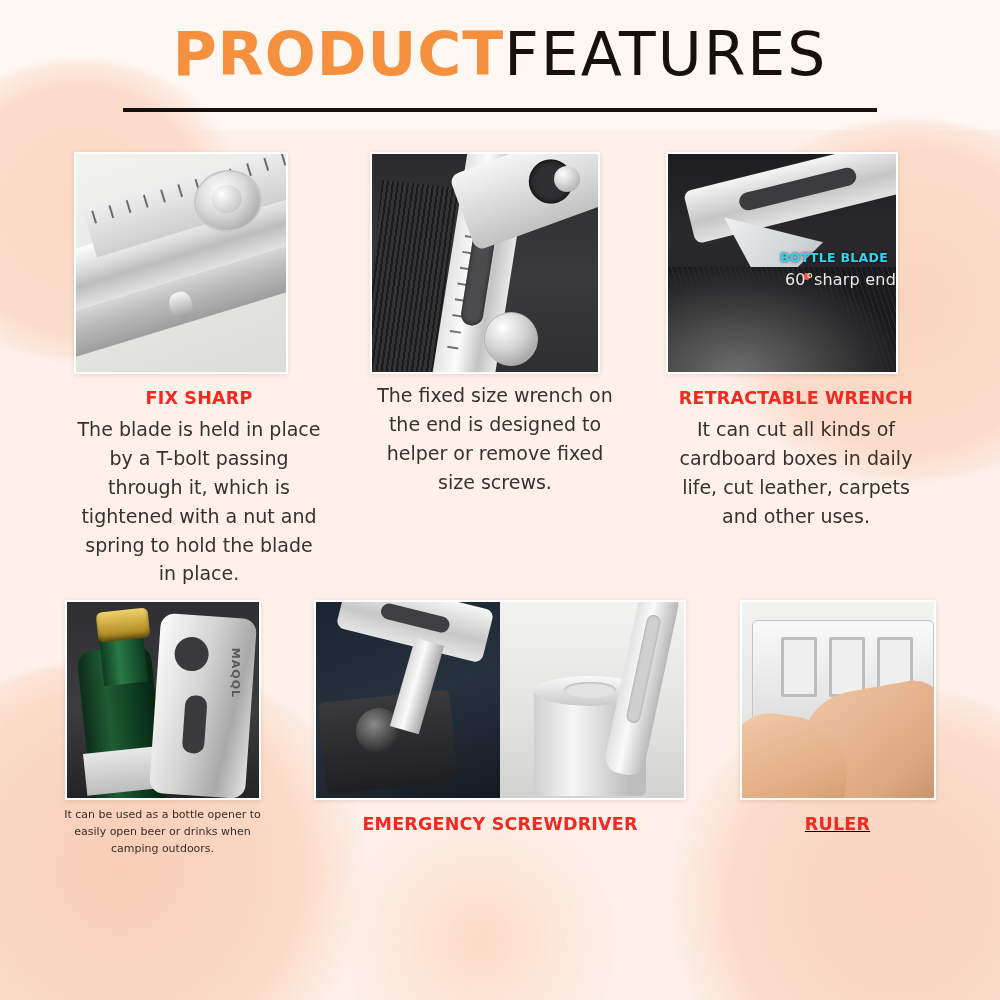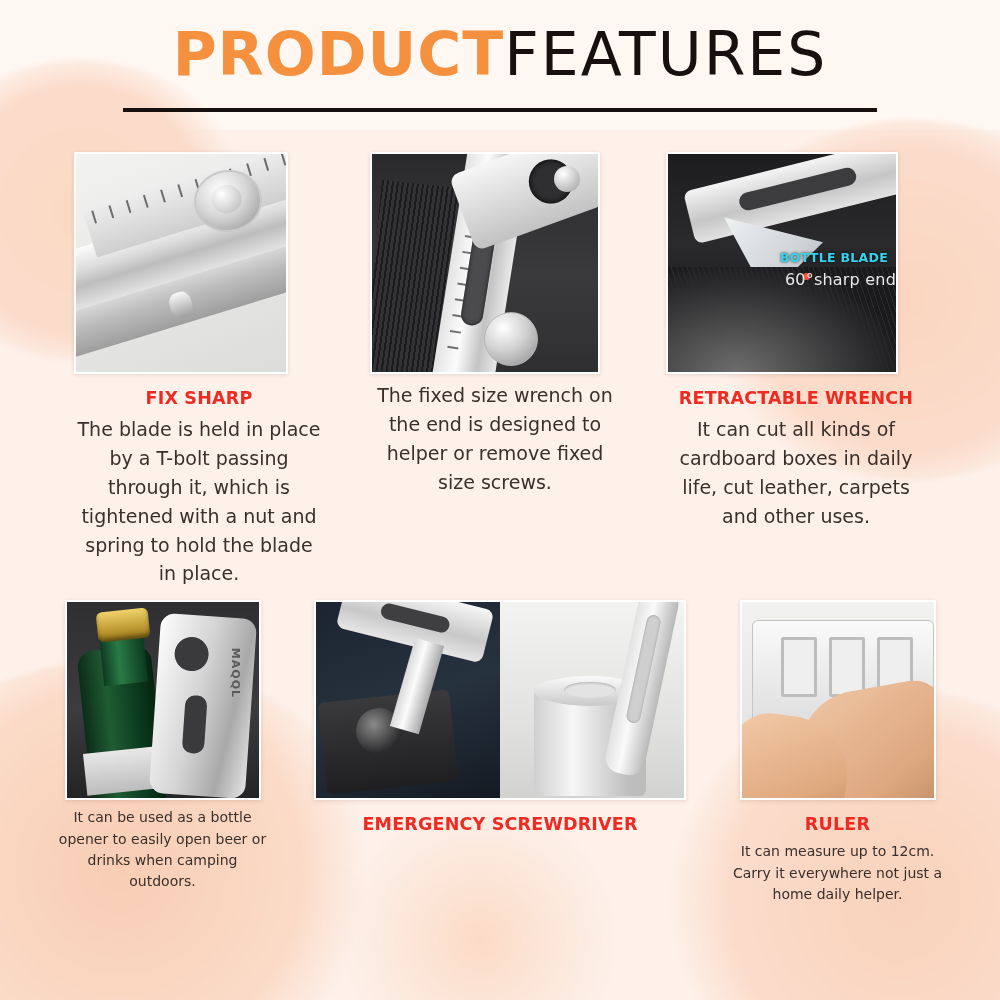--- a/index.html
+++ b/index.html
@@ -138,26 +138,26 @@
   .c-fixblade .thumb  { width: 214px; height: 222px; }
   .c-wrench .thumb    { width: 230px; height: 222px; }
   .c-cutter .thumb    { width: 232px; height: 222px; }
 
   .row-1 .c-fixblade { width: 250px; }
   .row-1 .c-wrench   { width: 250px; }
   .row-1 .c-cutter   { width: 260px; }
 
   .c-bottle { width: 215px; margin: 0 30px; }
   .c-screw  { width: 372px; margin: 0 14px; text-align: center; }
-  .c-ruler  { width: 215px; margin: 0 30px; }
+  .c-ruler  { width: 215px; margin: 0 30px; text-decoration: underline; }
   .c-bottle .thumb { width: 196px; height: 200px; margin: 0 auto; }
   .c-screw  .thumb { width: 372px; height: 200px; margin: 0 auto; }
   .c-ruler  .thumb { width: 196px; height: 200px; margin: 0 auto; }
 
-  .row-2 .card-desc { font-size: 14px; }
+  .row-2 .card-desc { font-size: 11px; }
 
   
 
   
   .ph-fixblade {
     width: 100%; height: 100%;
     background: linear-gradient(160deg,#f2f2f0 0%, #e9e9e7 45%, #dcdcda 100%);
     position: relative;
   }
   .fb-bar {
@@ -739,18 +739,17 @@
                 <i style="left:118px"></i>
               <i style="left:132px"></i>
                 <i style="left:146px"></i>
                 <i style="left:160px"></i>
             </div>
             <div class="rl-hand"></div>
             <div class="rl-hand2"></div>
           </div>
         </div>
         <div class="card-title">RULER</div>
-        <div class="card-desc">It can measure up to 12cm. Carry it everywhere not just a home daily helper.</div>
       </div>
 
     </div>
   </div>
 </div>
 
 </body></html>

